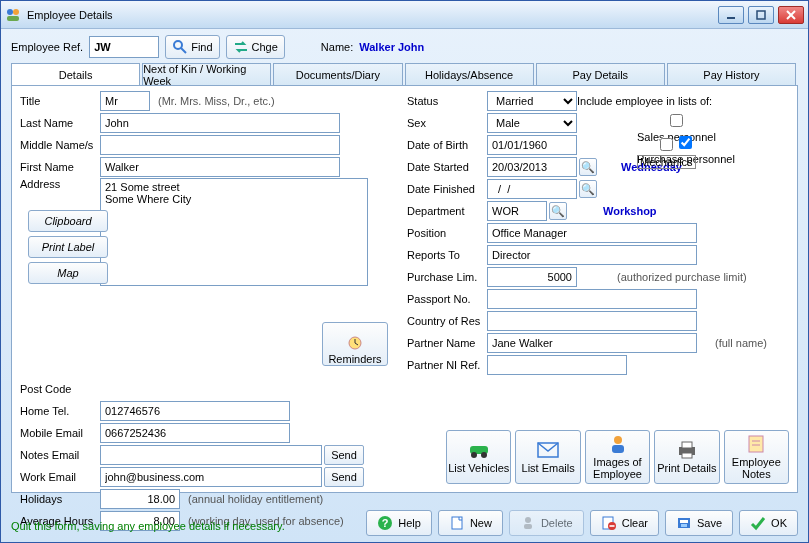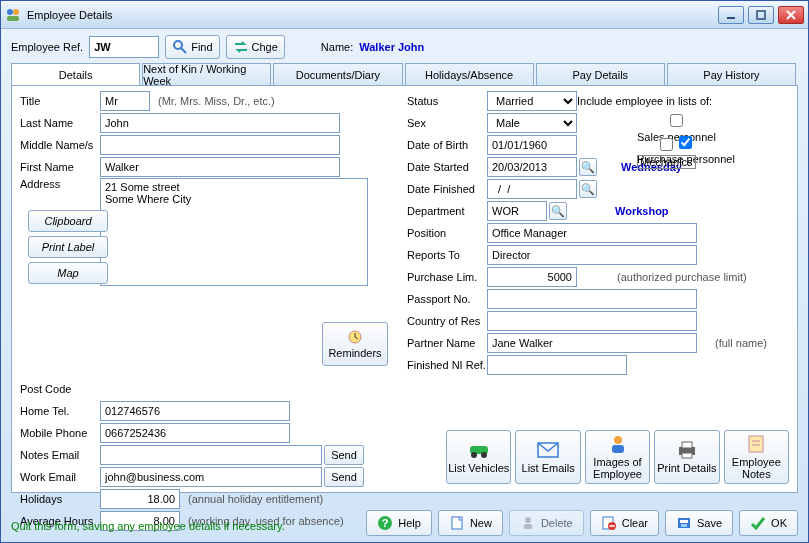--- a/index.html
+++ b/index.html
@@ -29,21 +29,21 @@
   .right-col { position:absolute; left:395px; top:4px; width:388px; }
   .addr-btns { position:absolute; left:8px; top:120px; width:80px; display:flex; flex-direction:column; gap:4px;font-style:italic; }
   .small-btn { height:22px; border:1px solid #8aa9cc; background:linear-gradient(to bottom,#fdfdfd,#e4eef8); border-radius:3px; display:flex; align-items:center; justify-content:center; cursor:pointer; }
   .hint { color:#555; margin-left:8px; }
   select.field { height:20px; }
   .chk { display:flex; align-items:center; gap:4px; height:18px;flex-direction:column; }
   .chk input { width:13px;height:13px; }
   .blue-text { color:#0000cc; font-weight:bold; }
   .lookup { width:18px; height:18px; border:1px solid #8aa9cc; background:linear-gradient(to bottom,#fff,#e4eef8); display:flex; align-items:center; justify-content:center; cursor:pointer; border-radius:2px; margin-left:2px; }
   .send-btn { width:40px; height:20px; border:1px solid #8aa9cc; background:linear-gradient(to bottom,#fdfdfd,#e4eef8); border-radius:2px; display:flex; align-items:center; justify-content:center; cursor:pointer; margin-left:2px; }
-  .reminders { position:absolute; left:310px; top:236px; width:66px; height:44px; border:1px solid #8aa9cc; background:linear-gradient(to bottom,#fdfdfd,#e4eef8); border-radius:3px; display:flex; flex-direction:column; align-items:center; justify-content:center; cursor:pointer; gap:2px; }
+  .reminders { position:absolute; left:310px; top:236px; width:66px; height:44px; border:1px solid #8aa9cc; background:linear-gradient(to bottom,#fdfdfd,#e4eef8); border-radius:3px; display:flex; flex-direction:column; align-items:center; justify-content:flex-end; cursor:pointer; gap:2px; }
   .action-btns { position:absolute; left:398px; bottom:8px; right:8px; display:flex; gap:4px;padding-left:36px; }
   .big-btn { flex:1; height:54px; border:1px solid #8aa9cc; background:linear-gradient(to bottom,#fdfdfd,#e4eef8); border-radius:3px; display:flex; flex-direction:column; align-items:center; justify-content:center; cursor:pointer; gap:2px; text-align:center; line-height:1.1; }
   .quit-text { position:absolute; left:10px; bottom:10px; color:#008000; }
   .bottom-btns { position:absolute; right:10px; bottom:6px; display:flex; gap:6px; }
   .bbtn { height:26px; border:1px solid #8aa9cc; background:linear-gradient(to bottom,#fdfdfd,#e4eef8); border-radius:3px; padding:0 10px; display:flex; align-items:center; gap:5px; cursor:pointer; }
   .icon-sm { width:16px; height:16px; display:inline-flex; align-items:center; justify-content:center; }
   .textarea { border:1px solid #7a9ec5; background:#fff; padding:2px 4px; resize:none; font: inherit; }
   .numright { text-align:right; }
   .boxed { border:1px solid #888; padding:0 2px; }
 </style>
@@ -149,21 +149,21 @@
       <div style="height:92px"></div>
 
       <div class="row">
         <span class="lbl">Post Code</span>
       </div>
       <div class="row">
         <span class="lbl">Home Tel.</span>
         <input class="field" style="width: 190px;" value="012746576">
       </div>
       <div class="row">
-        <span class="lbl">Mobile Phone</span>
+        <span class="lbl">Mobile Email</span>
         <input class="field" style="width: 190px;" value="0667252436">
       </div>
       <div class="row">
         <span class="lbl">Notes Email</span>
         <input class="field" style="width: 222px;" value="">
         <div class="send-btn">Send</div>
       </div>
       <div class="row">
         <span class="lbl">Work Email</span>
         <input class="field" style="width: 222px;" value="john@business.com">
@@ -232,21 +232,21 @@
         <div class="lookup">
             <span>🔍</span>
           </div>
       </div>
       <div class="row">
         <span class="lbl">Department</span>
         <input class="field" style="width: 60px;" value="WOR">
         <div class="lookup">
             <span>🔍</span>
           </div>
-        <span class="blue-text" style="margin-left:48px">Workshop</span>
+        <span class="blue-text" style="margin-left:36px">Workshop</span>
       </div>
       <div class="row">
         <span class="lbl">Position</span>
         <input class="field" style="width: 210px;" value="Office Manager">
       </div>
       <div class="row">
         <span class="lbl">Reports To</span>
         <input class="field" style="width: 210px;" value="Director">
       </div>
       <div class="row">
@@ -261,21 +261,21 @@
       <div class="row">
         <span class="lbl">Country of Res</span>
         <input class="field" style="width: 210px;" value="">
       </div>
       <div class="row">
         <span class="lbl">Partner Name</span>
         <input class="field" style="width: 210px;" value="Jane Walker">
         <span class="hint" style="margin-left:18px">(full name)</span>
       </div>
       <div class="row">
-        <span class="lbl">Finished NI Ref.</span>
+        <span class="lbl">Partner NI Ref.</span>
         <input class="field" style="width: 140px;" value="">
       </div>
     </div>
 
     <div class="action-btns">
       <div class="big-btn">
         <span class="icon-sm" style="width:24px;height:20px">
             <svg viewBox="0 0 24 20">
               <rect x="3" y="6" width="18" height="8" rx="3" fill="#2bb24c"></rect>
               <circle cx="7" cy="15" r="3" fill="#333"></circle>

